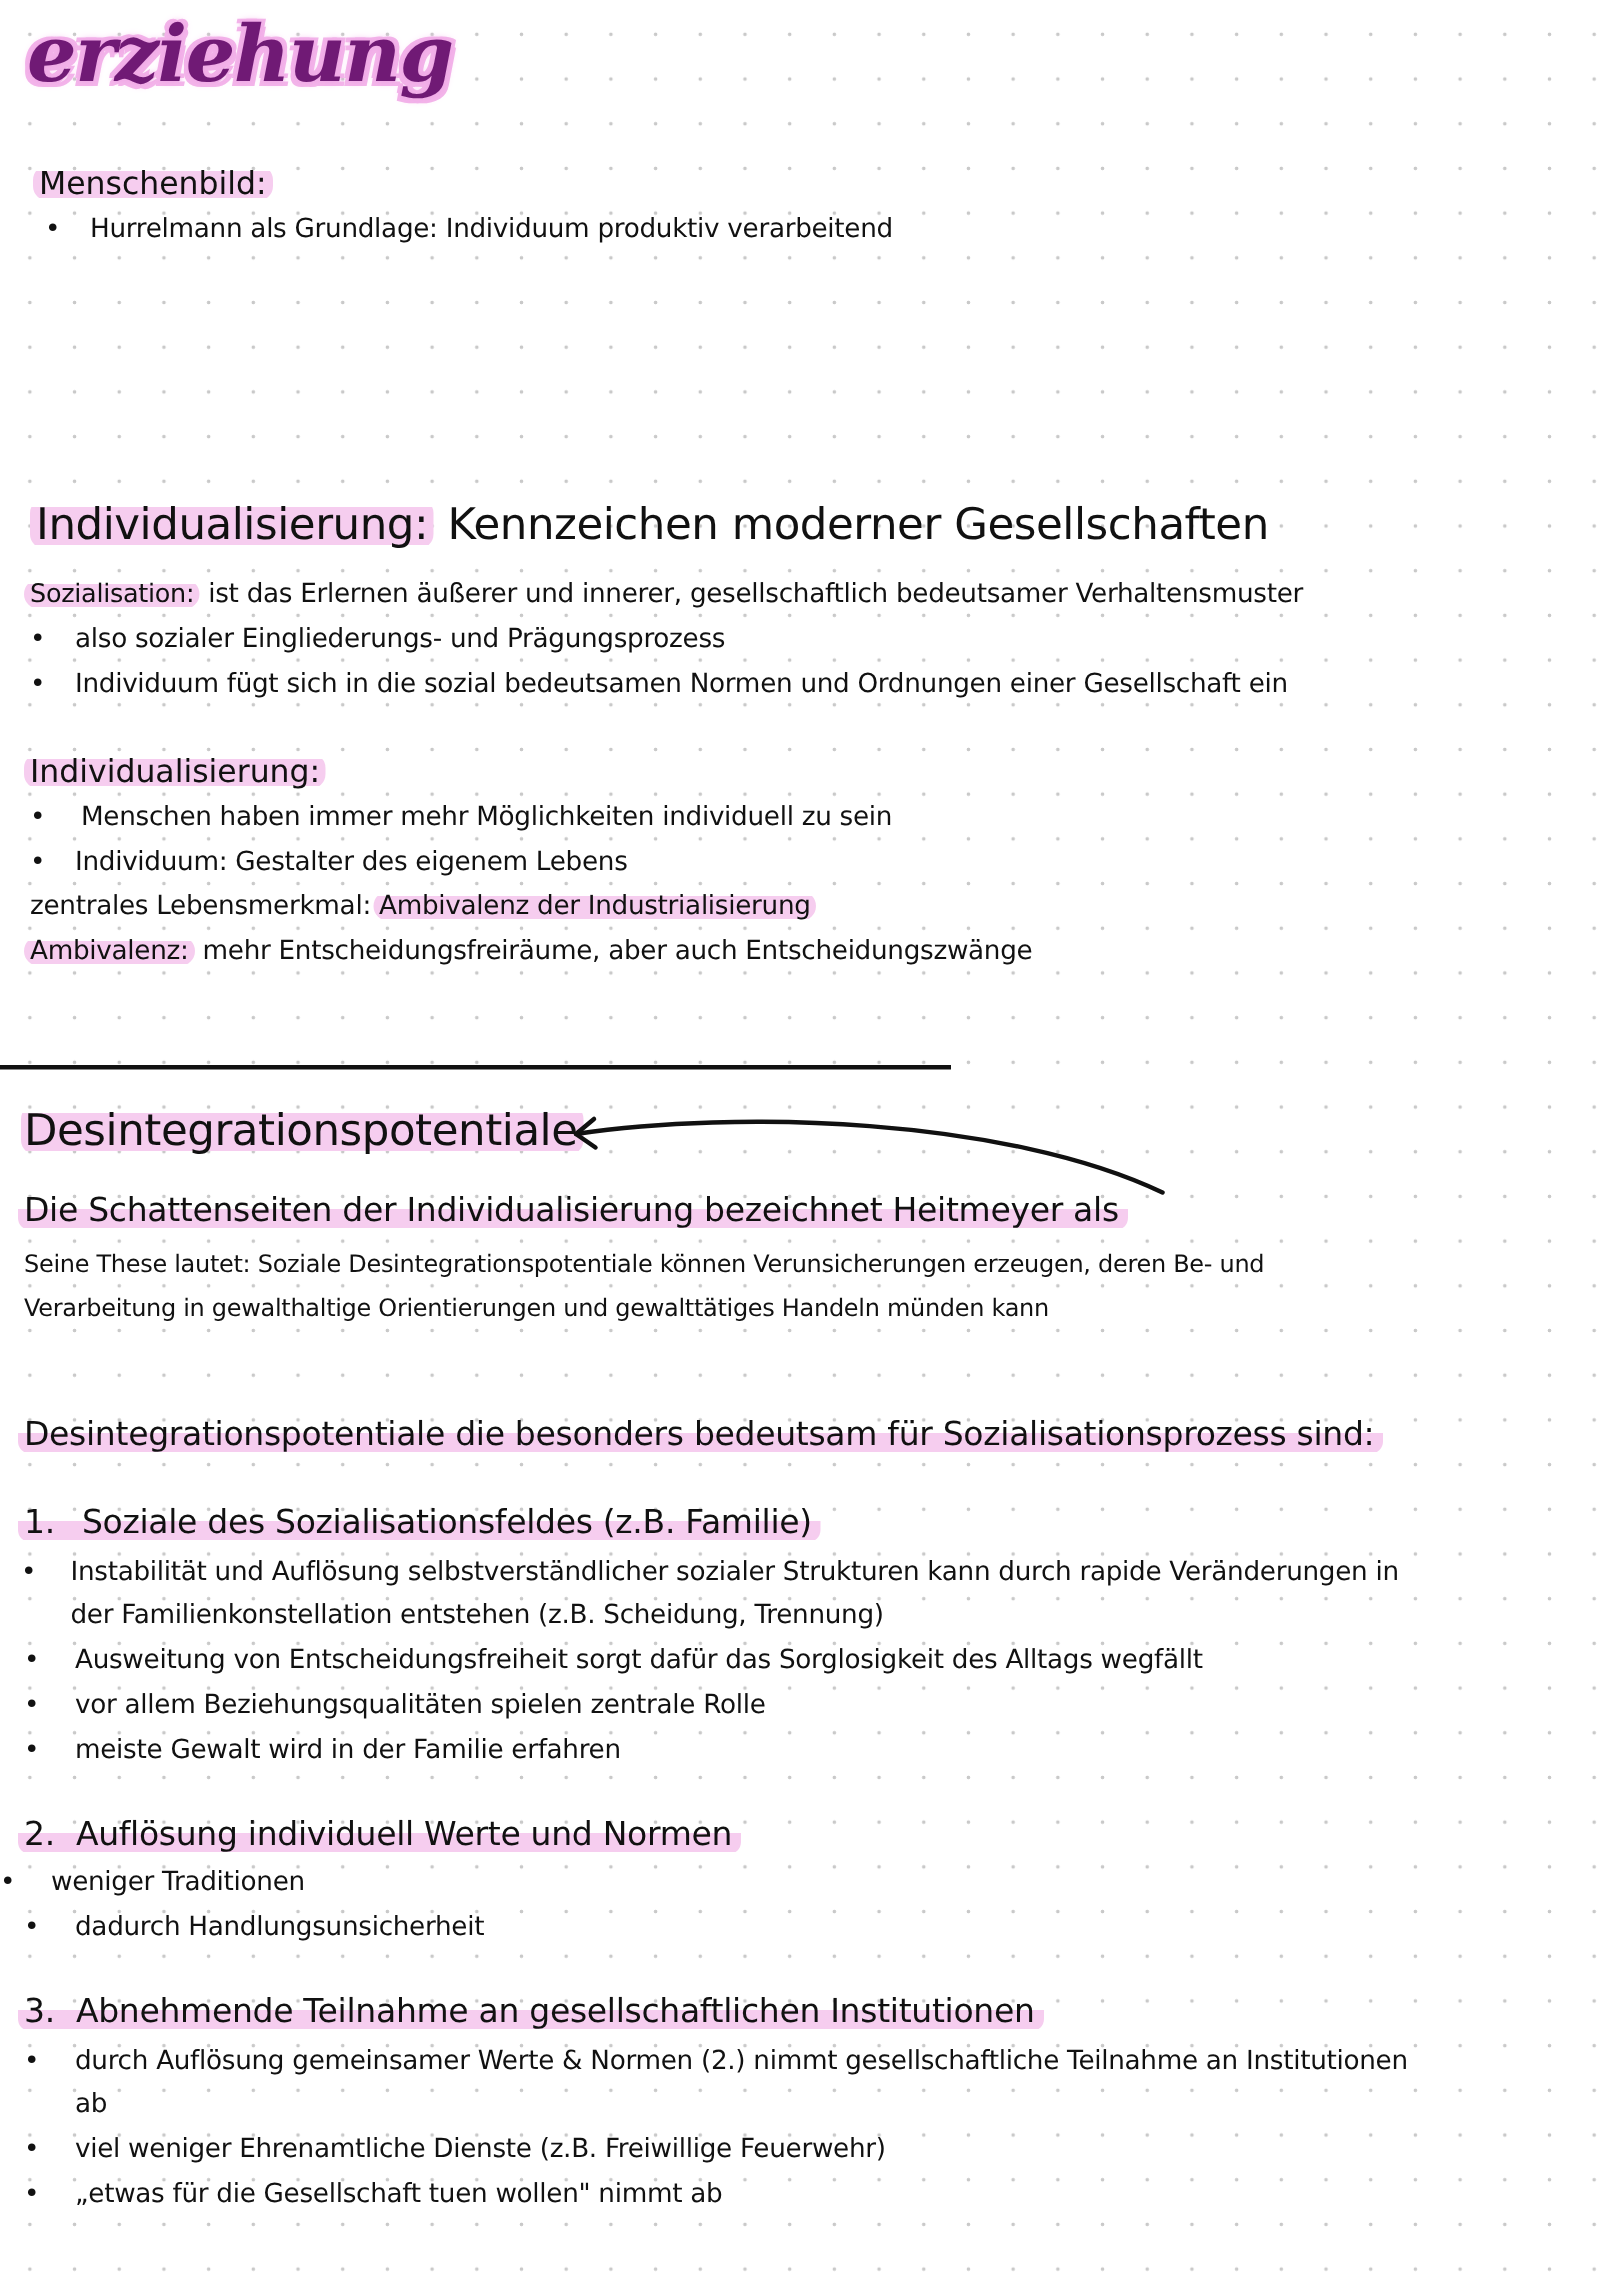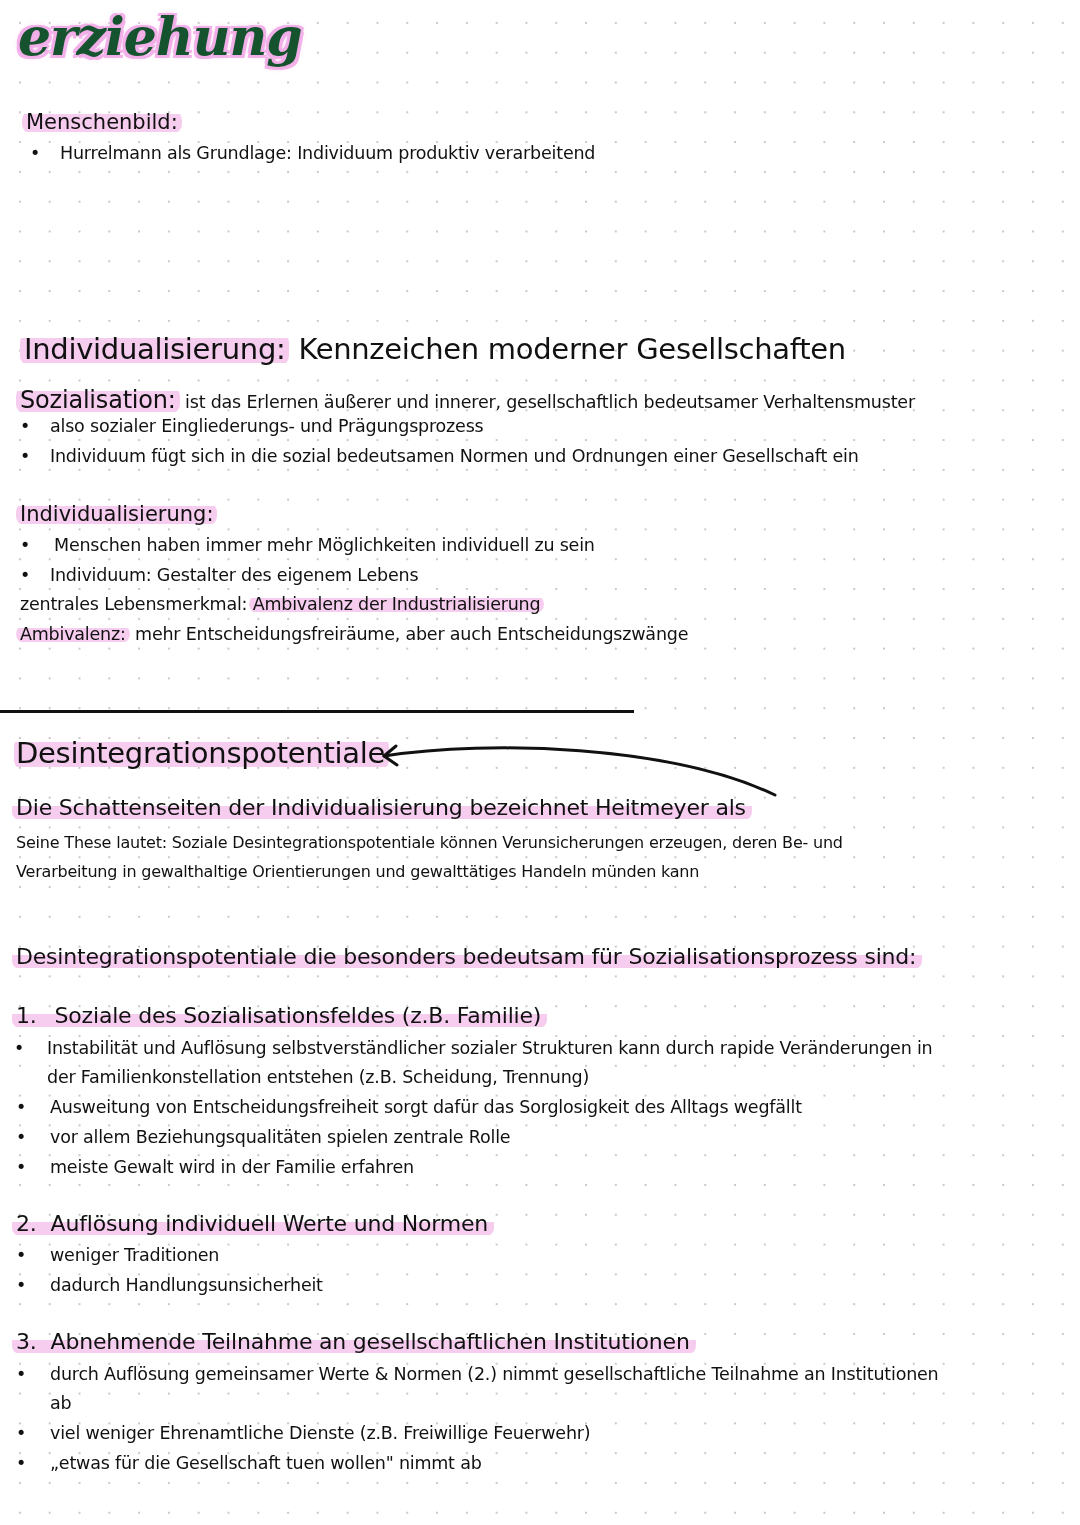--- a/index.html
+++ b/index.html
@@ -16,21 +16,21 @@
       color: #111111;
     }
     .abs { position: absolute; white-space: nowrap; }
     .title {
       left: 18px; top: 6px;
       font-family: "DejaVu Serif", serif;
       font-style: italic;
       font-weight: bold;
       font-size: 52px;
       letter-spacing: -1px;
-      color: #14532d;
+      color: #701a75;
       text-shadow: 0 0 6px #f0a8e6, 0 0 3px #f0a8e6, 3px 3px 0 #f3b5ea, -3px -2px 0 #f3b5ea, 3px -2px 0 #f3b5ea, -3px 3px 0 #f3b5ea;
     }
     .hl {
       background: linear-gradient(to bottom, transparent 18%, #f6cdef 18%, #f6cdef 92%, transparent 92%);
       border-radius: 10px;
       padding: 0 4px 0 4px;
       margin-left: -4px;
     }
     .hl-low {
       background: linear-gradient(to bottom, transparent 45%, #f6cdef 45%, #f6cdef 95%, transparent 95%);
@@ -59,21 +59,21 @@
 </div>
 <div class="abs body-txt" style="left:30px; top:143px;">
   <span class="bullet">•</span><span>Hurrelmann als Grundlage: Individuum produktiv verarbeitend</span>
 </div>
 
 <div class="abs h-big" style="left:24px; top:332px;">
   <span class="hl">Individualisierung:</span><span> Kennzeichen moderner Gesellschaften</span>
 </div>
 
 <div class="abs body-txt" style="left:20px; top:386px;">
-  <span class="hl" style="font-size:24px;">Sozialisation:</span><span> ist das Erlernen äußerer und innerer, gesellschaftlich bedeutsamer Verhaltensmuster</span>
+  <span class="hl" style="font-size:17px;">Sozialisation:</span><span> ist das Erlernen äußerer und innerer, gesellschaftlich bedeutsamer Verhaltensmuster</span>
 </div>
 <div class="abs body-txt" style="left:20px; top:416px;">
   <span class="bullet">•</span><span>also sozialer Eingliederungs- und Prägungsprozess</span>
 </div>
 <div class="abs body-txt" style="left:20px; top:446px;">
   <span class="bullet">•</span><span>Individuum fügt sich in die sozial bedeutsamen Normen und Ordnungen einer Gesellschaft ein</span>
 </div>
 
 <div class="abs" style="left:20px; top:502px; font-size:21px;">
   <span class="hl">Individualisierung:</span>
@@ -125,21 +125,21 @@
 <div class="abs body-txt" style="left:16px; top:1127px;">
   <span class="bullet" style="width:34px;">•</span><span>vor allem Beziehungsqualitäten spielen zentrale Rolle</span>
 </div>
 <div class="abs body-txt" style="left:16px; top:1157px;">
   <span class="bullet" style="width:34px;">•</span><span>meiste Gewalt wird in der Familie erfahren</span>
 </div>
 
 <div class="abs h-mid" style="left:16px; top:1211px;">
   <span class="hl-low"><span>2.</span><span style="display:inline-block; width:14px;"></span><span>Auflösung individuell Werte und Normen</span></span>
 </div>
-<div class="abs body-txt" style="left:16px; top:1245px;">
+<div class="abs body-txt" style="left:0; top:1245px;">
   <span class="bullet" style="width:34px;">•</span><span>weniger Traditionen</span>
 </div>
 <div class="abs body-txt" style="left:16px; top:1275px;">
   <span class="bullet" style="width:34px;">•</span><span>dadurch Handlungsunsicherheit</span>
 </div>
 
 <div class="abs h-mid" style="left:16px; top:1329px;">
   <span class="hl-low"><span>3.</span><span style="display:inline-block; width:14px;"></span><span>Abnehmende Teilnahme an gesellschaftlichen Institutionen</span></span>
 </div>
 <div class="abs body-txt" style="left:16px; top:1364px;">

